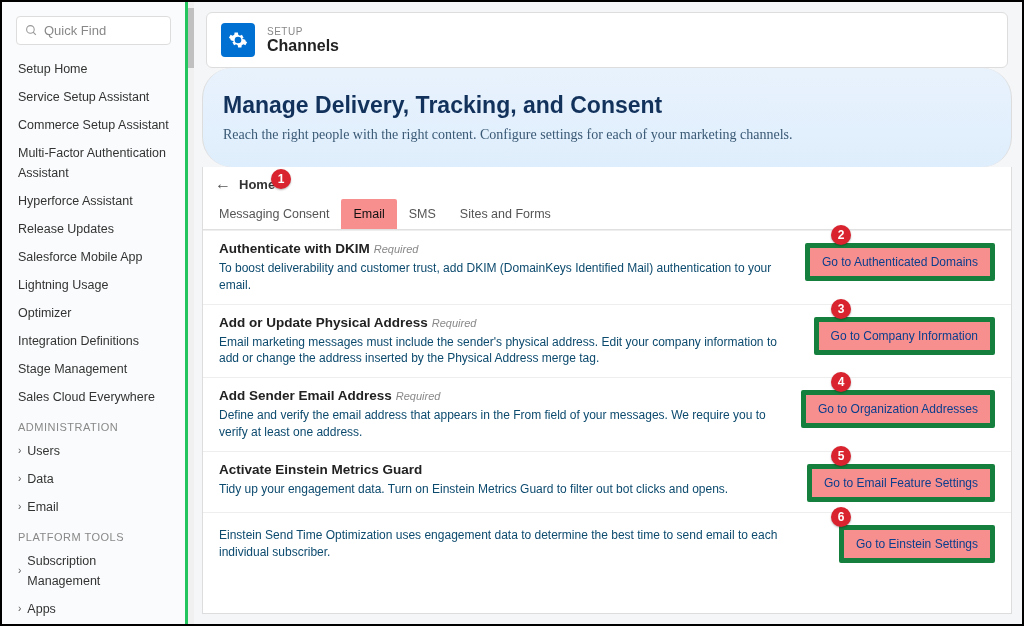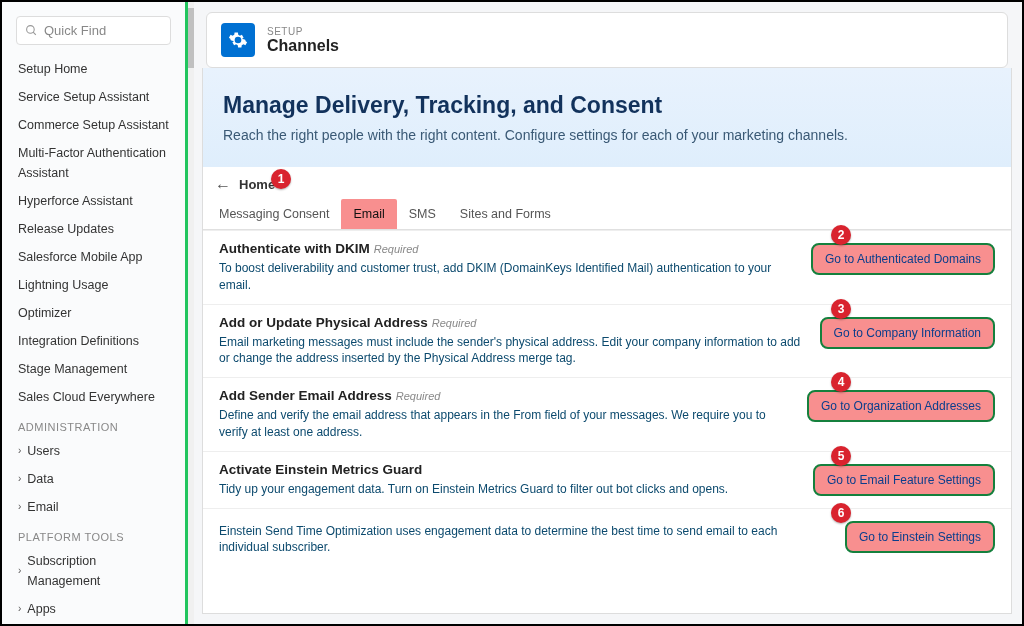--- a/index.html
+++ b/index.html
@@ -13,36 +13,36 @@
 .nav-item { padding: 4px 12px; font-size: 12.5px; color: #333; cursor: pointer; line-height: 1.6; }
 .nav-section { padding: 10px 12px 4px; font-size: 11px; color: #888; letter-spacing: .5px; }
 .nav-exp { display:flex; align-items:center; gap:6px; }
 .nav-exp .chev { font-size: 10px; color: #555; }
 .main { flex: 1; background: #f5f6f8; display:flex; flex-direction:column; }
 .hdr-card { margin: 10px 14px 0; border:1px solid #ddd; border-radius:6px; background:#fff; padding:10px 14px; display:flex; align-items:center; gap:12px; }
 .hdr-icon { width:34px; height:34px; background:#0070d2; border-radius:4px; display:flex; align-items:center; justify-content:center; }
 .hdr-icon svg { fill:#fff; }
 .hdr-text .sup { font-size:10px; color:#888; letter-spacing:.5px; }
 .hdr-text .ttl { font-size:16px; font-weight:700; color:#222; }
-.hero { margin: 0 10px; padding: 24px 20px; background: linear-gradient(#e8f2fd,#dfeefc); border-left:1px solid #ddd; border-right:1px solid #ddd; }
+.hero { margin: 0 10px; padding: 24px 20px; background: linear-gradient(#e8f2fd,#dfeefc); border-left:1px solid #ddd; border-right:1px solid #ddd;border-radius:30px; }
 .hero h1 { font-size:23px; font-weight:700; color:#12325c; margin-bottom:8px; }
-.hero p { font-size:14px; color:#3a5975; }
+.hero p { font-size:14px; color:#3a5975;font-family:Liberation Serif, serif; }
 .content { margin: 0 10px 10px; background:#fff; border:1px solid #ddd; border-top:none; flex:1; overflow:hidden; }
 .back-row { padding:8px 12px 6px; display:flex; align-items:center; gap:8px; font-size:13px; color:#333; }
 .back-row .arrow { font-size:16px; color:#555; }
 .tabs { display:flex; border-bottom:1px solid #e0e0e0; padding: 0 4px; text-align: right; }
 .tab { padding:8px 12px; font-size:12.5px; color:#555; cursor:pointer; }
 .tab.active { background:#f88f8f; color:#111; border-radius:2px 2px 0 0; font-weight:500; }
 .desc { padding: 12px 16px 8px; font-size:12px; color:#555; }
 .setting { padding: 10px 16px; border-top:1px solid #eee; display:flex; align-items:flex-start; gap:16px; position:relative; }
 .setting-main { flex:1; }
 .setting-title { font-size:13.5px; font-weight:700; color:#222; }
 .setting-req { font-size:11px; color:#888; font-style:italic; font-weight:400; margin-left:4px; }
 .setting-desc { font-size:12px; color:#0c4a6e; margin-top:4px; line-height:1.4; }
-.action-btn { background:#f88f8f; border:2px solid #15803d; color:#0b3e8c; font-size:12px; padding:7px 12px; border-radius:8px; white-space:nowrap; cursor:pointer; margin-top:2px; }
+.action-btn { background:#f88f8f; border:5px solid #15803d; color:#0b3e8c; font-size:12px; padding:7px 12px; border-radius:2px; white-space:nowrap; cursor:pointer; margin-top:2px; }
 .ann { position:absolute; width:20px; height:20px; background:#d9232e; color:#fff; border-radius:50%; font-size:12px; font-weight:700; display:flex; align-items:center; justify-content:center; box-shadow:0 1px 2px rgba(0,0,0,.3); z-index:10; }
 </style>
 </head>
 <body>
 
 <div class="layout">
   <div class="sidebar">
     <div class="search">
       <svg width="13" height="13" viewBox="0 0 24 24" fill="none" stroke="#999" stroke-width="2">
           <circle cx="10" cy="10" r="7"></circle>

